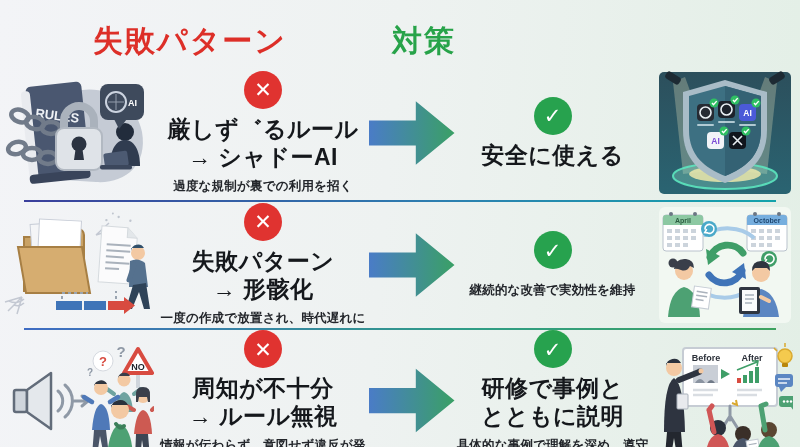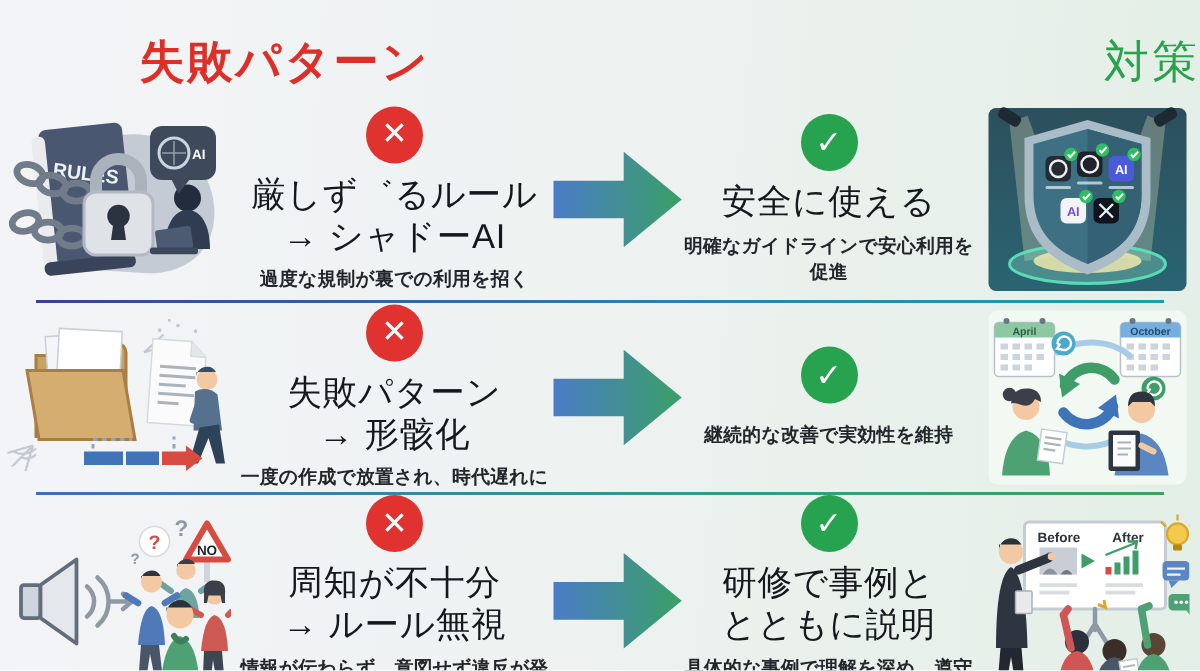--- a/index.html
+++ b/index.html
@@ -3,30 +3,30 @@
 <meta charset="utf-8">
 <style>
   html,body{margin:0;padding:0;}
   .page{
     position:relative;width:800px;height:447px;overflow:hidden;
     background:linear-gradient(95deg,#f3f4f7 0%,#eef2f1 48%,#e3efe6 100%);
     font-family:"Liberation Sans","DejaVu Sans",sans-serif;
   }
   .headers{display:flex;height:50px;align-items:center;margin-top:16px;}
   .h-left{width:380px;text-align:center;font-size:30px;font-weight:900;color:#dd2f28;letter-spacing:2px;}
-  .h-right{width:420px;text-align:right;font-size:30px;font-weight:400;color:#27a349;letter-spacing:2px;padding-left:12px;box-sizing:border-box;}
+  .h-right{width:420px;text-align:left;font-size:30px;font-weight:700;color:#27a349;letter-spacing:2px;padding-left:12px;box-sizing:border-box;}
   .row{display:grid;grid-template-columns:158px 210px 87px 195px 150px;align-items:center;}
   .row1{height:134px;}.row2{height:126px;}.row3{height:133px;}
   .cell{display:flex;align-items:center;justify-content:center;height:100%;}
   .block{flex-direction:column;text-align:center;}
   .mark{width:38px;height:38px;border-radius:50%;display:flex;align-items:center;justify-content:center;
         color:#fff;font-size:21px;font-weight:900;margin-bottom:6px;line-height:1;}
   .x{background:#e03330;}
   .ok{background:#27a24e;}
-  .title{font-size:23px;font-weight:400;color:#15181c;line-height:1.22;letter-spacing:.5px;}
+  .title{font-size:23px;font-weight:700;color:#15181c;line-height:1.22;letter-spacing:.5px;}
   .desc{font-size:12.5px;font-weight:700;color:#23262b;margin-top:7px;letter-spacing:.2px;}
   .arrow{width:86px;height:74px;background:linear-gradient(90deg,#4a7cc7,#3aa065);
          clip-path:polygon(0 33%,55% 33%,55% 7%,100% 50%,55% 93%,55% 67%,0 67%);}
   .divider{height:2px;margin:0 24px;}
   .d1{background:linear-gradient(90deg,#3a3f9c 0%,#2d7fb0 55%,#13a3ab 100%);}
   .d2{background:linear-gradient(90deg,#3f6cc3 0%,#2f9d85 60%,#3ea25f 100%);}
   .illus svg{display:block;}
   text{font-family:"Liberation Sans","DejaVu Sans",sans-serif;}
 </style>
 </head>
@@ -87,21 +87,20 @@
       <div class="desc">過度な規制が裏での利用を招く</div>
     </div>
     <div class="cell">
       <div class="arrow"></div>
     </div>
     <div class="cell block">
       <div class="mark ok">✓</div>
       <div class="title">
         <span>安全に使える</span><br>
       </div>
-      <div class="desc">明確なガイドラインで安心利用を促進</div>
     </div>
     <div class="cell illus">
       <svg width="136" height="126" viewBox="0 0 136 126">
         <defs>
           <linearGradient id="gcard" x1="0" y1="0" x2="0" y2="1">
             <stop offset="0" stop-color="#2c4f5c"></stop>
               <stop offset="1" stop-color="#2a6472"></stop>
           </linearGradient>
         </defs>
         <rect x="2" y="2" width="132" height="122" rx="5" fill="url(#gcard)"></rect>

